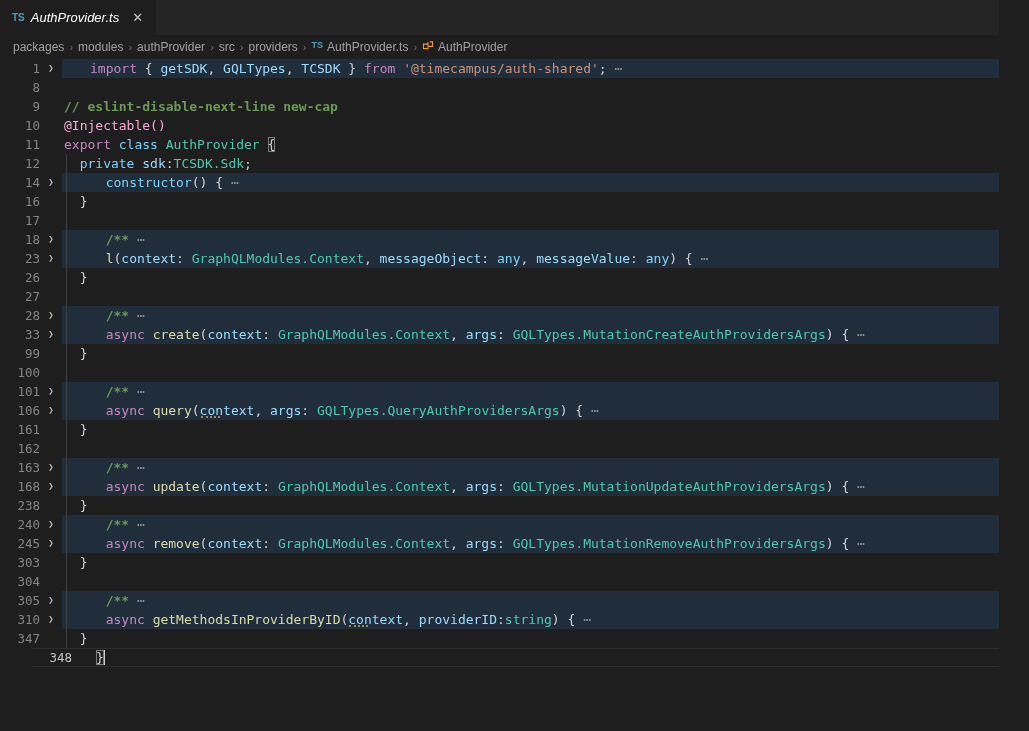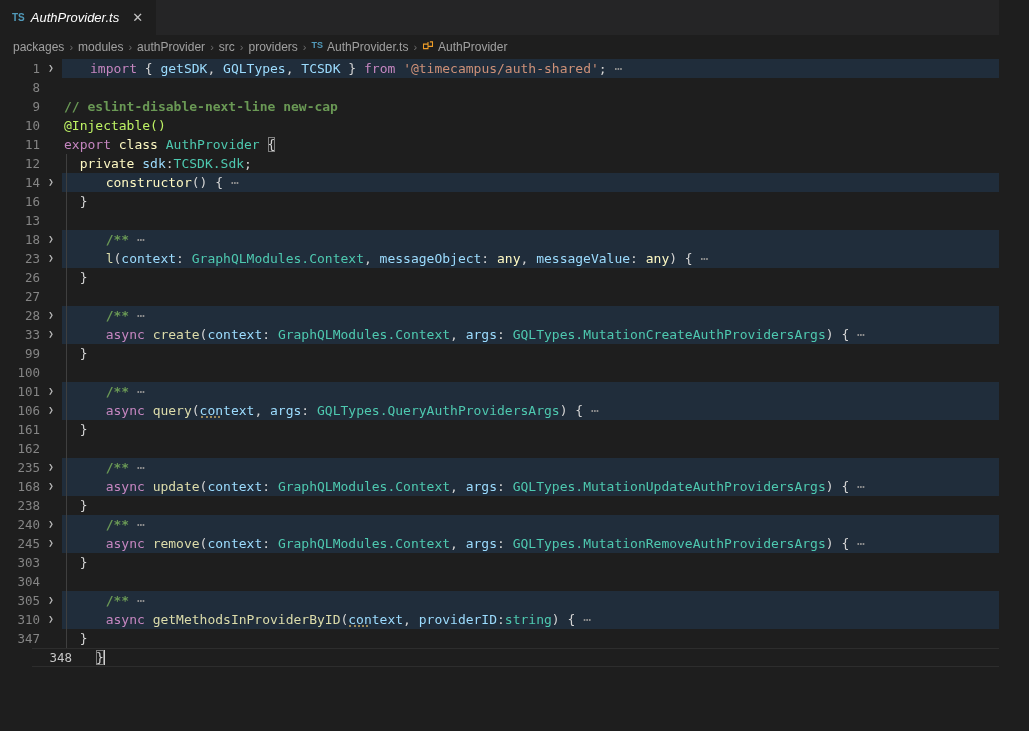--- a/index.html
+++ b/index.html
@@ -32,25 +32,25 @@
   .gut { flex:0 0 62px; display:flex; align-items:center; }
   .num { flex:0 0 40px; text-align:right; color:#858585; font-size:12.5px; }
   .row.cur .num { color:#c6c6c6; }
   .chev { flex:0 0 22px; text-align:center; color:#b8b8b8; font-size:9px; cursor:pointer; }
   .codeline { flex:1 1 auto; position:relative; color:#d4d4d4; padding-left:2px; }
   .codeline.guide::before { content:""; position:absolute; left:4px; top:0; bottom:0;
     border-left:1px solid #3f3f3f; }
 
   
   .tk-k { color:#C586C0; }   
-  .tk-b { color:#fef9c3; }   
+  .tk-b { color:#7dd3fc; }   
   .tk-t { color:#4EC9B0; }   
   .tk-i { color:#9CDCFE; }   
   .tk-f { color:#DCDCAA; }   
-  .tk-d { color:#bef264; }   
+  .tk-d { color:#f9a8d4; }   
   .tk-s { color:#CE9178; }   
   .tk-c { color:#6A9955;font-weight:bold; }   
   .tk-p { color:#d4d4d4; }   
   .tk-e { color:#8f8f8f; cursor:pointer; } 
 
   .bm { outline:1px solid #808080; outline-offset:-1px; }
   .sq { position:relative; }
   .sq::after { content:""; position:absolute; left:1px; bottom:0px; width:19px;
     border-bottom:2px dotted #9d8a5a; }
   .cursor { display:inline-block; width:1.5px; height:15px; background:#cfcfcf;
@@ -107,34 +107,34 @@
 
   <div class="editor">
       <div class="row hl"><div class="gut"><span class="num">1</span><span class="chev">❯</span></div><div class="codeline"><span class="tk-k">import </span><span class="tk-p">{ </span><span class="tk-i">getSDK</span><span class="tk-p">, </span><span class="tk-i">GQLTypes</span><span class="tk-p">, </span><span class="tk-i">TCSDK</span><span class="tk-p"> } </span><span class="tk-k">from </span><span class="tk-s">'@timecampus/auth-shared'</span><span class="tk-p">;</span><span class="tk-e"> ⋯</span></div></div>
       <div class="row"><div class="gut"><span class="num">8</span><span class="chev"></span></div><div class="codeline"></div></div>
       <div class="row"><div class="gut"><span class="num">9</span><span class="chev"></span></div><div class="codeline"><span class="tk-c">// eslint-disable-next-line new-cap</span></div></div>
       <div class="row"><div class="gut"><span class="num">10</span><span class="chev"></span></div><div class="codeline"><span class="tk-d">@Injectable()</span></div></div>
       <div class="row"><div class="gut"><span class="num">11</span><span class="chev"></span></div><div class="codeline"><span class="tk-k">export </span><span class="tk-b">class </span><span class="tk-t">AuthProvider </span><span class="tk-p bm">{</span></div></div>
       <div class="row"><div class="gut"><span class="num">12</span><span class="chev"></span></div><div class="codeline guide"><span class="tk-p">  </span><span class="tk-b">private </span><span class="tk-i">sdk</span><span class="tk-p">:</span><span class="tk-t">TCSDK.Sdk</span><span class="tk-p">;</span></div></div>
       <div class="row hl"><div class="gut"><span class="num">14</span><span class="chev">❯</span></div><div class="codeline guide"><span class="tk-p">  </span><span class="tk-b">constructor</span><span class="tk-p">() {</span><span class="tk-e"> ⋯</span></div></div>
       <div class="row"><div class="gut"><span class="num">16</span><span class="chev"></span></div><div class="codeline guide"><span class="tk-p">  }</span></div></div>
-      <div class="row"><div class="gut"><span class="num">13</span><span class="chev"></span></div><div class="codeline guide"></div></div>
+      <div class="row"><div class="gut"><span class="num">17</span><span class="chev"></span></div><div class="codeline guide"></div></div>
       <div class="row hl"><div class="gut"><span class="num">18</span><span class="chev">❯</span></div><div class="codeline guide"><span class="tk-c">  /**</span><span class="tk-e"> ⋯</span></div></div>
       <div class="row hl"><div class="gut"><span class="num">23</span><span class="chev">❯</span></div><div class="codeline guide"><span class="tk-p">  </span><span class="tk-f">l</span><span class="tk-p">(</span><span class="tk-i">context</span><span class="tk-p">: </span><span class="tk-t">GraphQLModules.Context</span><span class="tk-p">, </span><span class="tk-i">messageObject</span><span class="tk-p">: </span><span class="tk-b">any</span><span class="tk-p">, </span><span class="tk-i">messageValue</span><span class="tk-p">: </span><span class="tk-b">any</span><span class="tk-p">) {</span><span class="tk-e"> ⋯</span></div></div>
       <div class="row"><div class="gut"><span class="num">26</span><span class="chev"></span></div><div class="codeline guide"><span class="tk-p">  }</span></div></div>
       <div class="row"><div class="gut"><span class="num">27</span><span class="chev"></span></div><div class="codeline guide"></div></div>
       <div class="row hl"><div class="gut"><span class="num">28</span><span class="chev">❯</span></div><div class="codeline guide"><span class="tk-c">  /**</span><span class="tk-e"> ⋯</span></div></div>
       <div class="row hl"><div class="gut"><span class="num">33</span><span class="chev">❯</span></div><div class="codeline guide"><span class="tk-p">  </span><span class="tk-k">async </span><span class="tk-f">create</span><span class="tk-p">(</span><span class="tk-i">context</span><span class="tk-p">: </span><span class="tk-t">GraphQLModules.Context</span><span class="tk-p">, </span><span class="tk-i">args</span><span class="tk-p">: </span><span class="tk-t">GQLTypes.MutationCreateAuthProvidersArgs</span><span class="tk-p">) {</span><span class="tk-e"> ⋯</span></div></div>
       <div class="row"><div class="gut"><span class="num">99</span><span class="chev"></span></div><div class="codeline guide"><span class="tk-p">  }</span></div></div>
       <div class="row"><div class="gut"><span class="num">100</span><span class="chev"></span></div><div class="codeline guide"></div></div>
       <div class="row hl"><div class="gut"><span class="num">101</span><span class="chev">❯</span></div><div class="codeline guide"><span class="tk-c">  /**</span><span class="tk-e"> ⋯</span></div></div>
       <div class="row hl"><div class="gut"><span class="num">106</span><span class="chev">❯</span></div><div class="codeline guide"><span class="tk-p">  </span><span class="tk-k">async </span><span class="tk-f">query</span><span class="tk-p">(</span><span class="tk-i sq">context</span><span class="tk-p">, </span><span class="tk-i">args</span><span class="tk-p">: </span><span class="tk-t">GQLTypes.QueryAuthProvidersArgs</span><span class="tk-p">) {</span><span class="tk-e"> ⋯</span></div></div>
       <div class="row"><div class="gut"><span class="num">161</span><span class="chev"></span></div><div class="codeline guide"><span class="tk-p">  }</span></div></div>
       <div class="row"><div class="gut"><span class="num">162</span><span class="chev"></span></div><div class="codeline guide"></div></div>
-      <div class="row hl"><div class="gut"><span class="num">235</span><span class="chev">❯</span></div><div class="codeline guide"><span class="tk-c">  /**</span><span class="tk-e"> ⋯</span></div></div>
+      <div class="row hl"><div class="gut"><span class="num">163</span><span class="chev">❯</span></div><div class="codeline guide"><span class="tk-c">  /**</span><span class="tk-e"> ⋯</span></div></div>
       <div class="row hl"><div class="gut"><span class="num">168</span><span class="chev">❯</span></div><div class="codeline guide"><span class="tk-p">  </span><span class="tk-k">async </span><span class="tk-f">update</span><span class="tk-p">(</span><span class="tk-i">context</span><span class="tk-p">: </span><span class="tk-t">GraphQLModules.Context</span><span class="tk-p">, </span><span class="tk-i">args</span><span class="tk-p">: </span><span class="tk-t">GQLTypes.MutationUpdateAuthProvidersArgs</span><span class="tk-p">) {</span><span class="tk-e"> ⋯</span></div></div>
       <div class="row"><div class="gut"><span class="num">238</span><span class="chev"></span></div><div class="codeline guide"><span class="tk-p">  }</span></div></div>
       <div class="row hl"><div class="gut"><span class="num">240</span><span class="chev">❯</span></div><div class="codeline guide"><span class="tk-c">  /**</span><span class="tk-e"> ⋯</span></div></div>
       <div class="row hl"><div class="gut"><span class="num">245</span><span class="chev">❯</span></div><div class="codeline guide"><span class="tk-p">  </span><span class="tk-k">async </span><span class="tk-f">remove</span><span class="tk-p">(</span><span class="tk-i">context</span><span class="tk-p">: </span><span class="tk-t">GraphQLModules.Context</span><span class="tk-p">, </span><span class="tk-i">args</span><span class="tk-p">: </span><span class="tk-t">GQLTypes.MutationRemoveAuthProvidersArgs</span><span class="tk-p">) {</span><span class="tk-e"> ⋯</span></div></div>
       <div class="row"><div class="gut"><span class="num">303</span><span class="chev"></span></div><div class="codeline guide"><span class="tk-p">  }</span></div></div>
       <div class="row"><div class="gut"><span class="num">304</span><span class="chev"></span></div><div class="codeline guide"></div></div>
       <div class="row hl"><div class="gut"><span class="num">305</span><span class="chev">❯</span></div><div class="codeline guide"><span class="tk-c">  /**</span><span class="tk-e"> ⋯</span></div></div>
       <div class="row hl"><div class="gut"><span class="num">310</span><span class="chev">❯</span></div><div class="codeline guide"><span class="tk-p">  </span><span class="tk-k">async </span><span class="tk-f">getMethodsInProviderByID</span><span class="tk-p">(</span><span class="tk-i sq">context</span><span class="tk-p">, </span><span class="tk-i">providerID</span><span class="tk-p">:</span><span class="tk-t">string</span><span class="tk-p">) {</span><span class="tk-e"> ⋯</span></div></div>
       <div class="row"><div class="gut"><span class="num">347</span><span class="chev"></span></div><div class="codeline guide"><span class="tk-p">  }</span></div></div>
       <div class="row cur"><div class="gut"><span class="num">348</span><span class="chev"></span></div><div class="codeline"><span class="tk-p bm">}</span><span class="cursor"></span></div></div>

